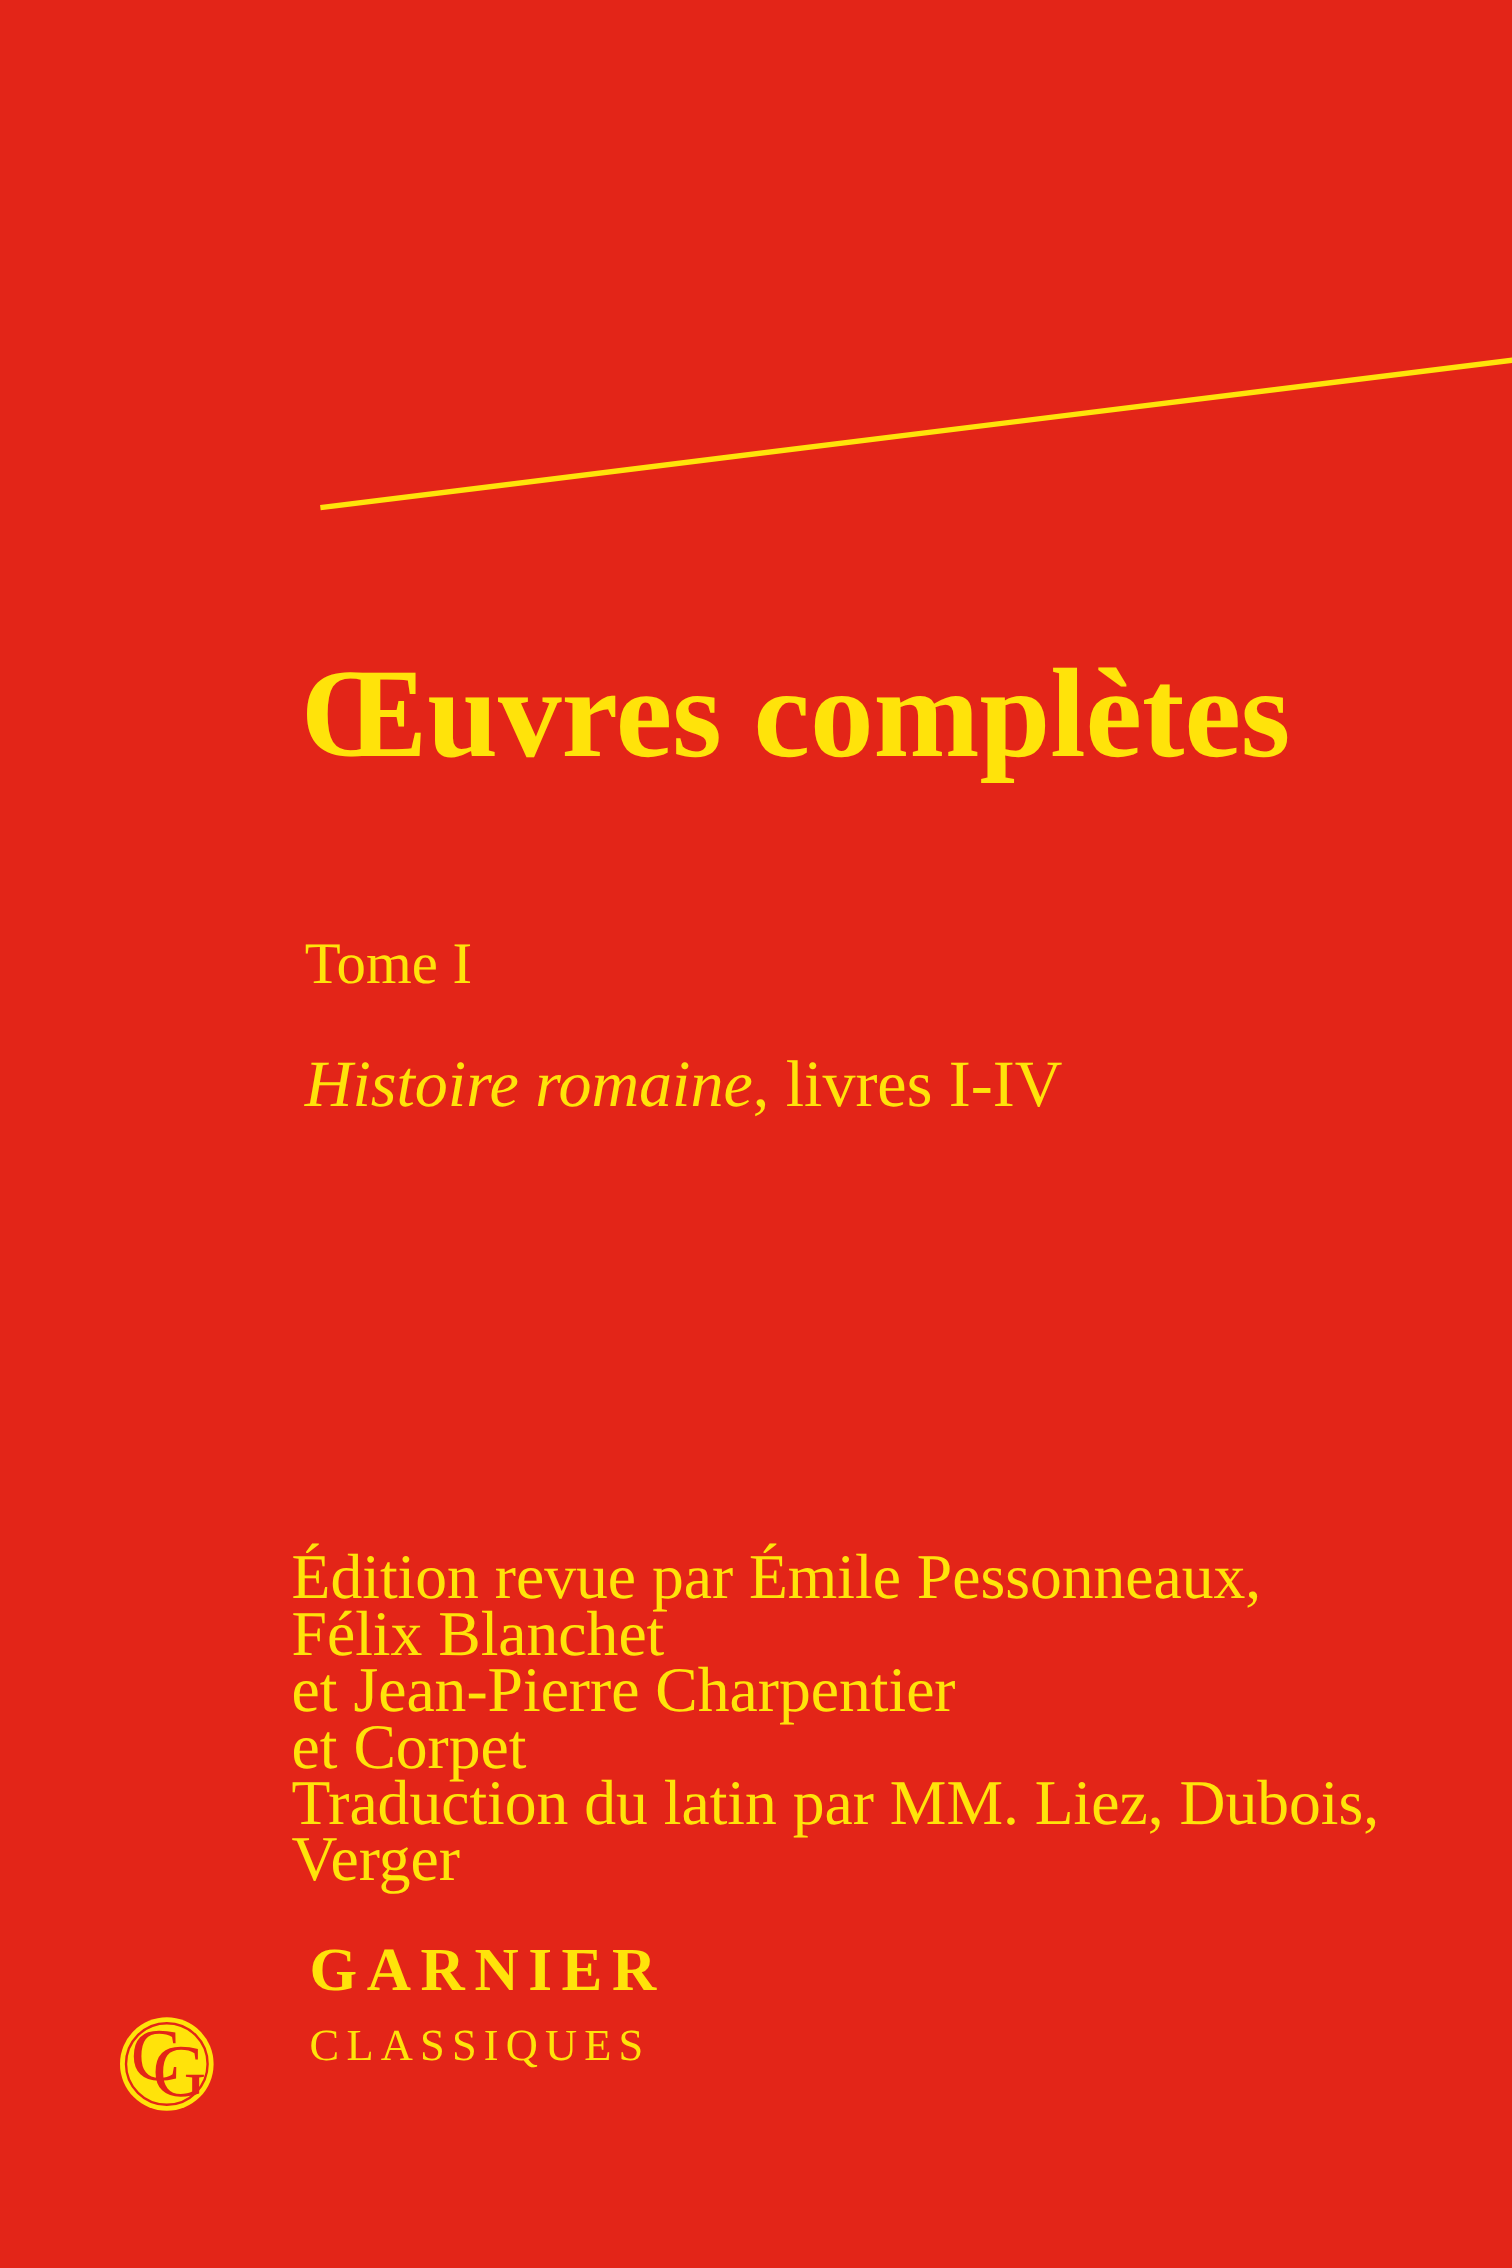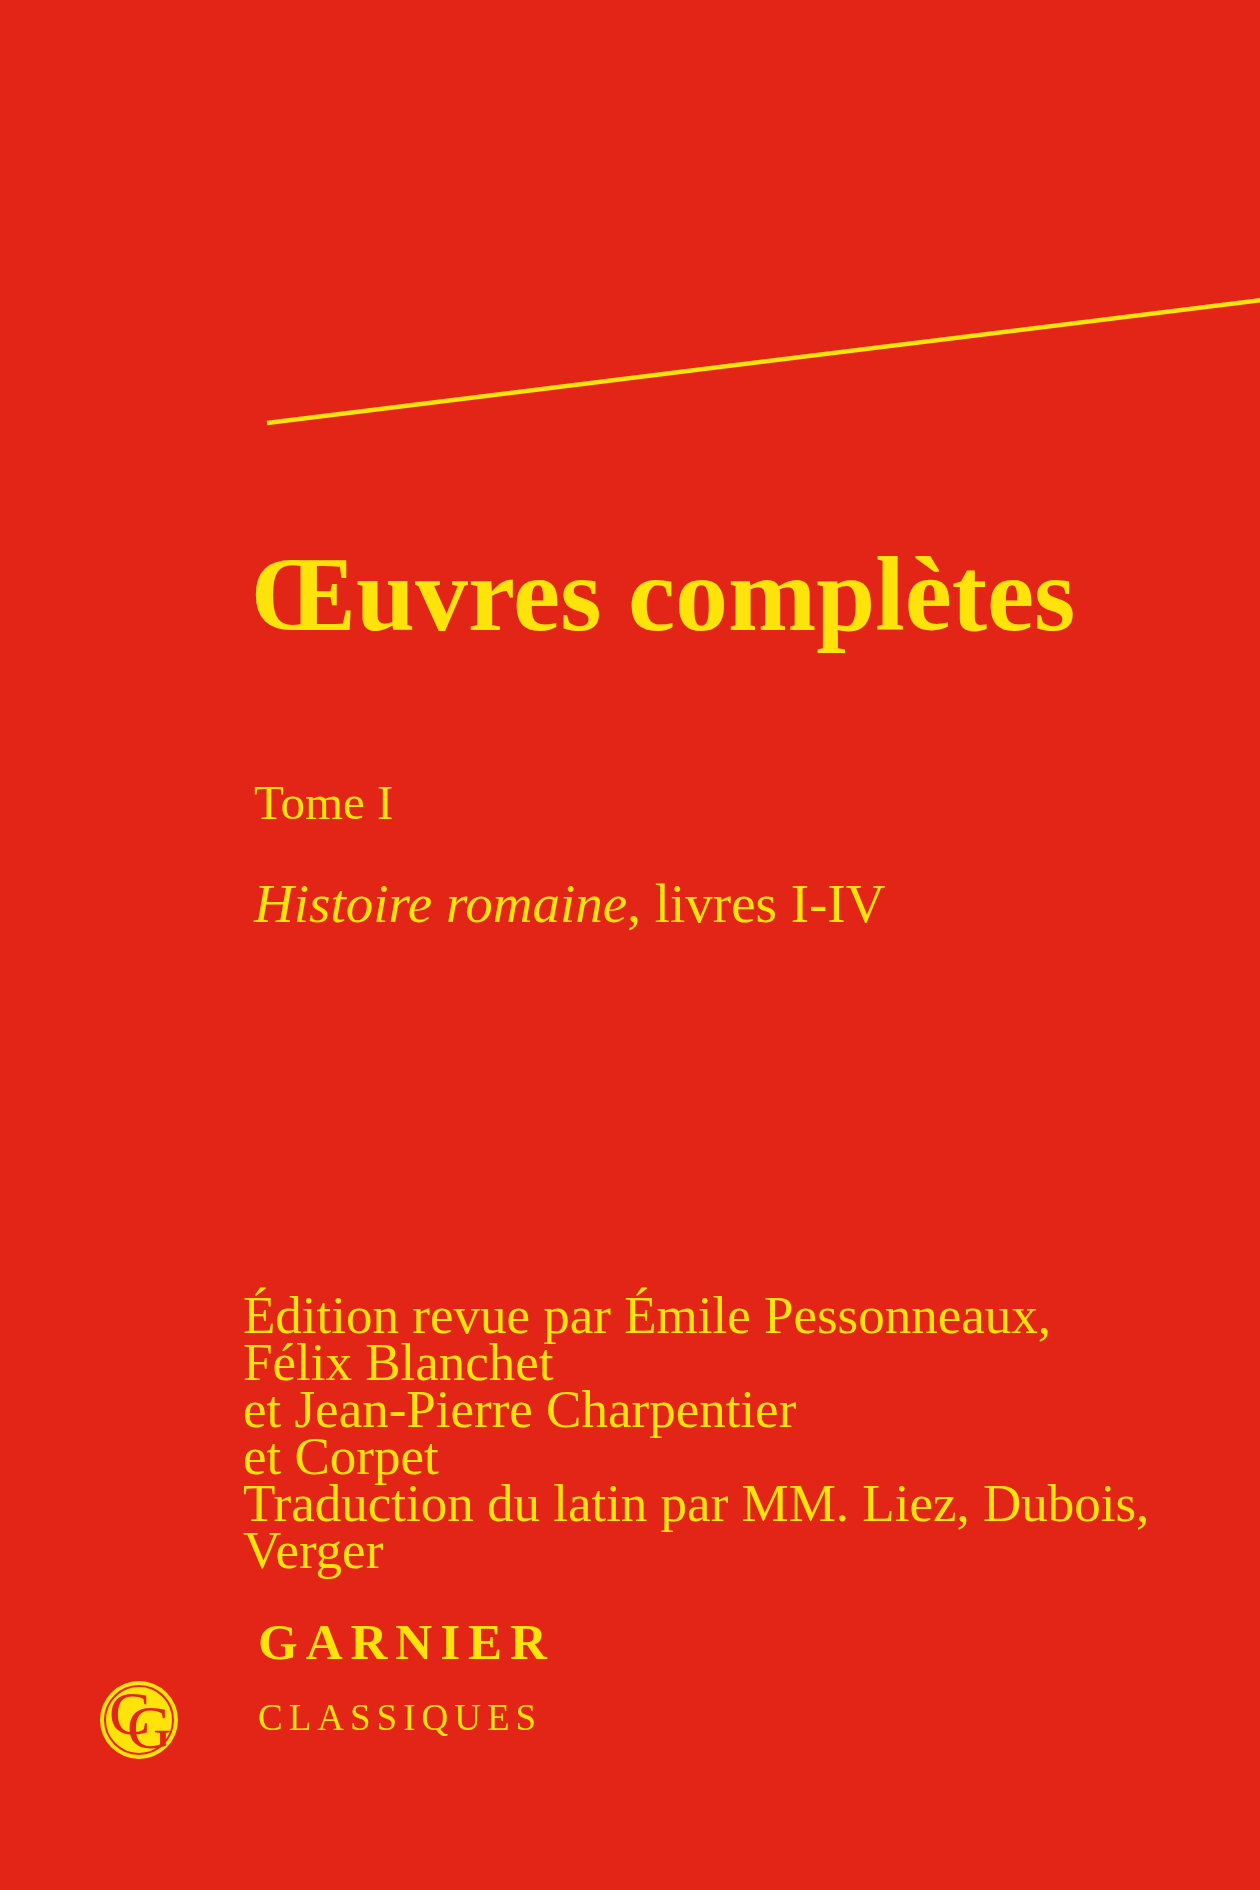--- a/index.html
+++ b/index.html
@@ -69,21 +69,20 @@
     font-weight:500;
   }
   .logo-letter.c{left:9px;top:1px;}
   .logo-letter.g{left:27px;top:15px;}
   .wordmark-line1{
     position:absolute;left:258px;top:1687px;
     font-size:37px;line-height:1;
     letter-spacing:6px;
     font-family:"Liberation Serif", serif;
     white-space:nowrap;
-    margin-top:12px;
   }
   .wordmark-line2{
     position:absolute;left:258px;top:1617px;
     font-size:51px;line-height:1;
     letter-spacing:8px;
     font-weight:700;
     font-family:Liberation Serif, serif;
     white-space:nowrap;
   }
 </style>

